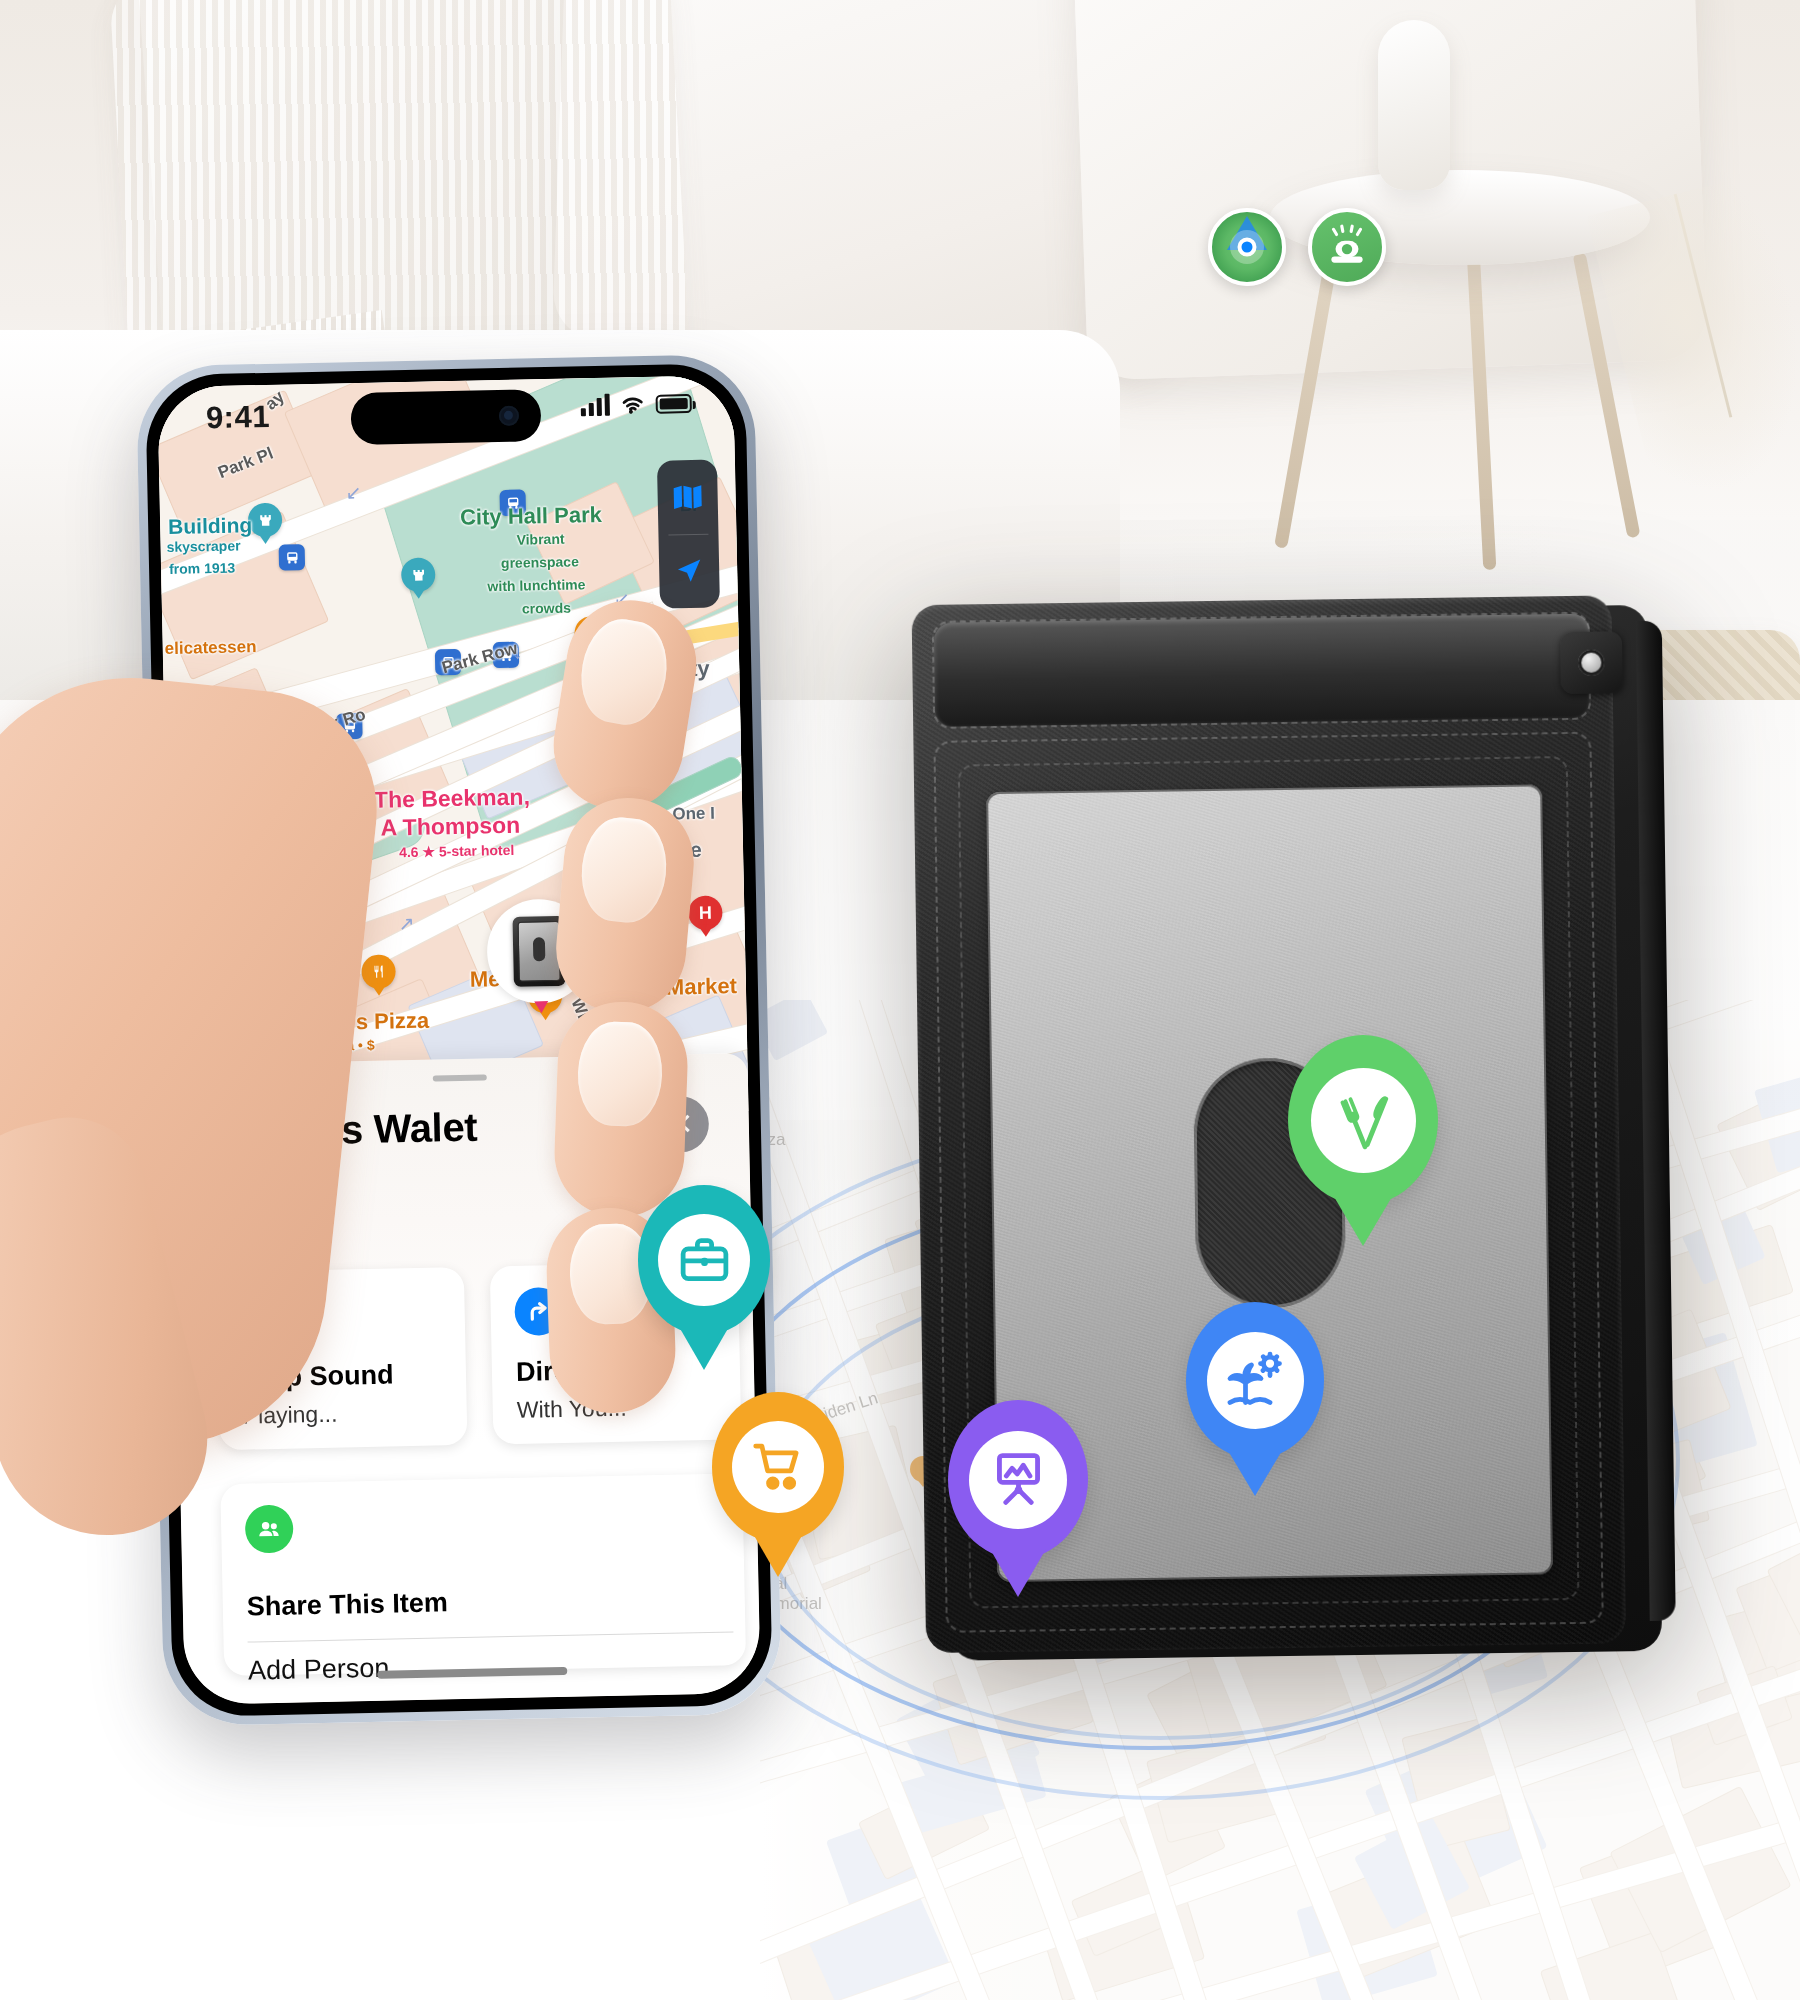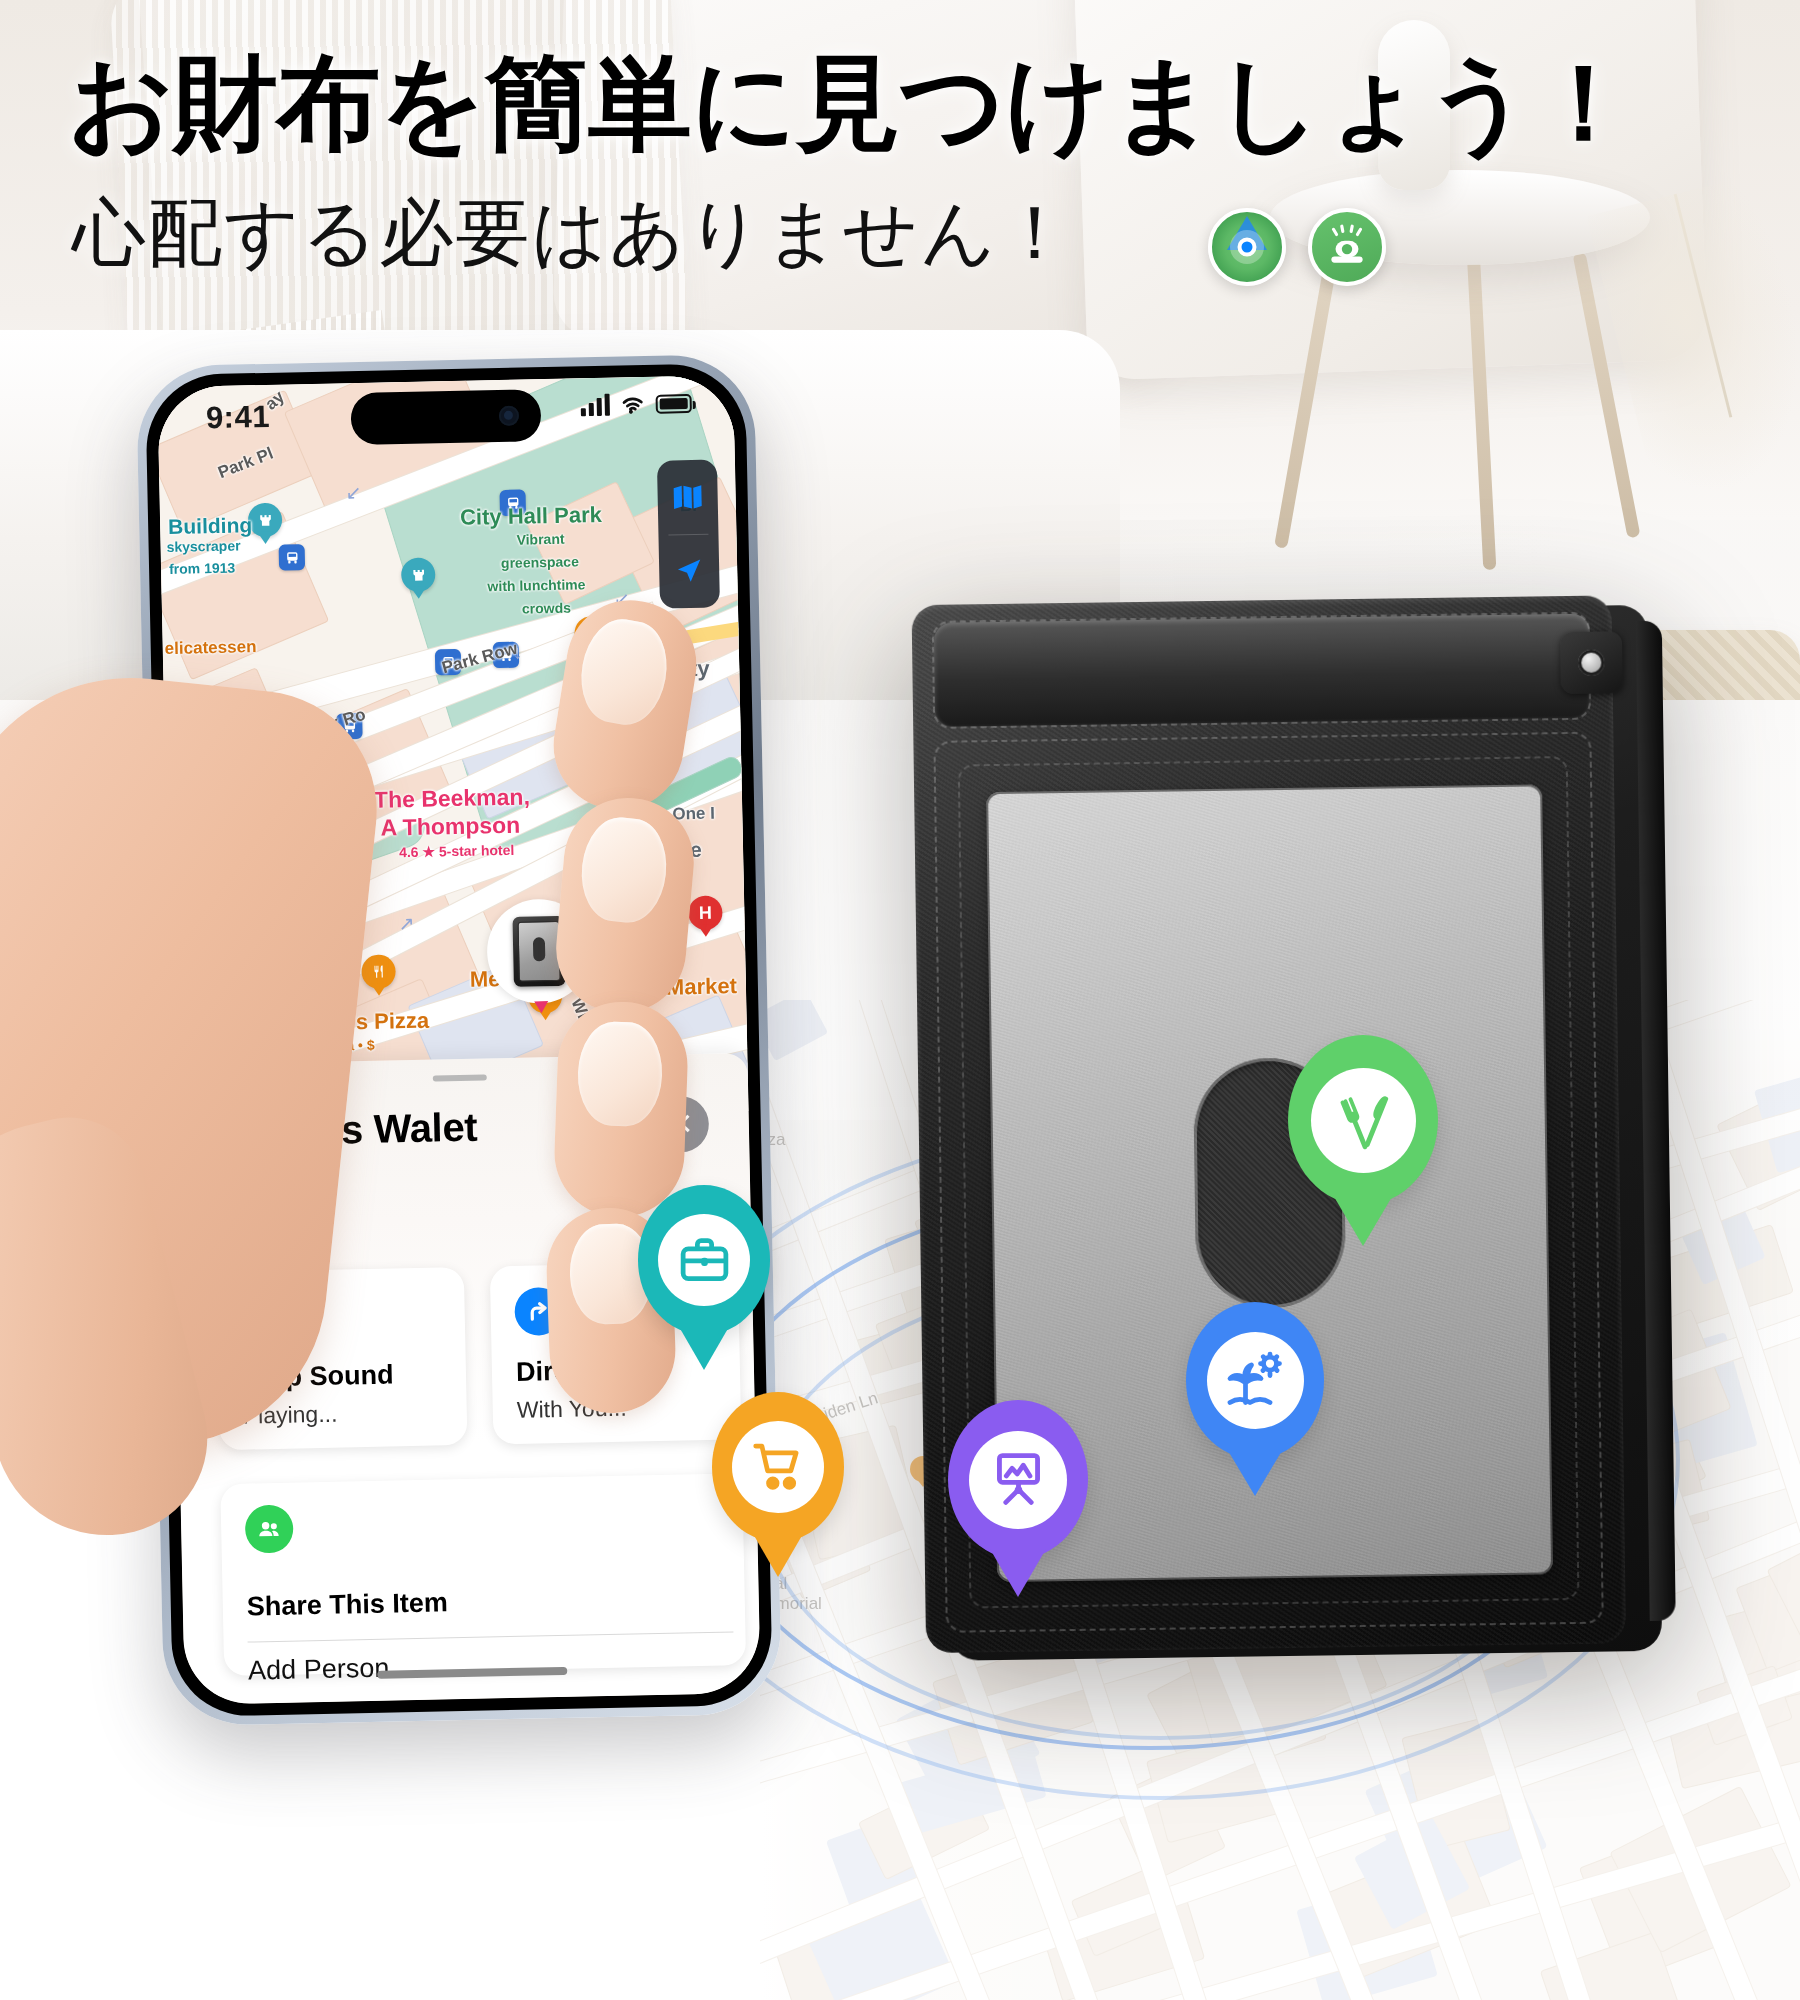--- a/index.html
+++ b/index.html
@@ -574,22 +574,20 @@
       <div class="mb-pin" style="left: 806px; top: 556px;">
         <div class="head" style="background:#f0900f"></div>
         <div class="tip" style="border-top:9px solid #f0900f"></div>
       </div>
     </div>
 
   <div class="orbit" style="left:700px;  top:1190px; width:900px;  height:560px;"></div>
   <div class="orbit2" style="left:760px;  top:1270px; width:800px;  height:470px;"></div>
   <div class="orbit2" style="left:640px;  top:1120px; width:1040px; height:680px;"></div>
 
-  <div class="headline">お財布を簡単に見つけましょう！</div>
-  <div class="subline">心配する必要はありません！</div>
 
   <div class="app-icons">
     <div class="app-icon ai-findmy">
       <div class="beam"></div>
         <div class="ring"></div>
         <div class="dot"></div>
     </div>
     <div class="app-icon ai-siren">
       <svg width="50" height="50" viewBox="0 0 48 48" fill="none" stroke="#fff" stroke-width="3" stroke-linecap="round">
         <path d="M14 12 L11 7"></path>

